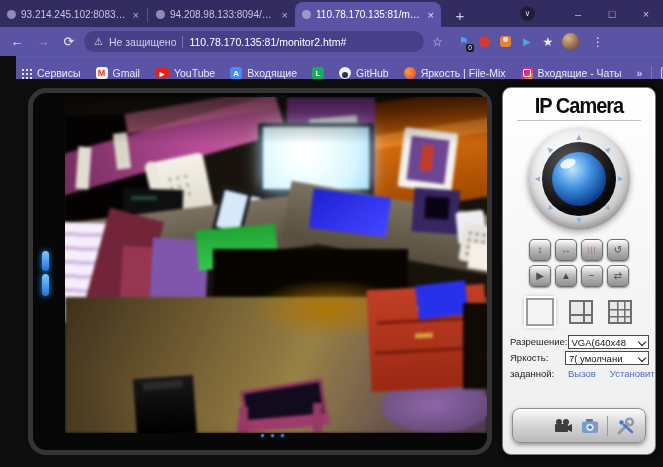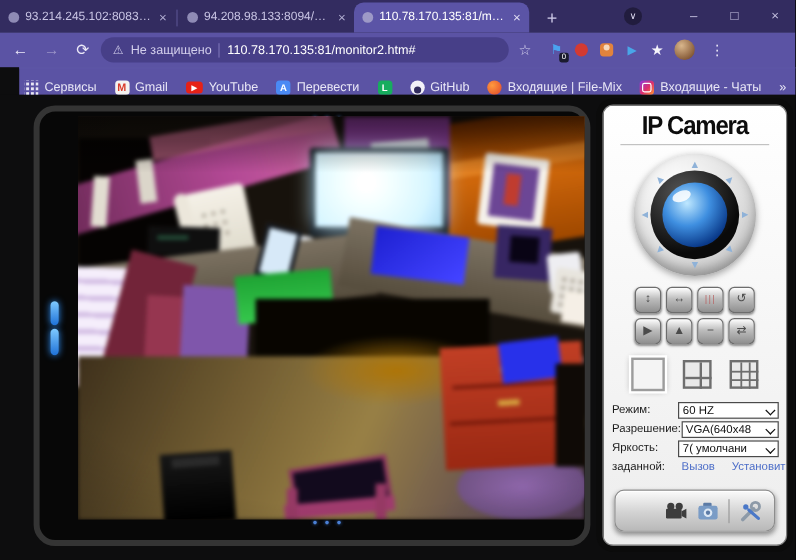--- a/index.html
+++ b/index.html
@@ -218,32 +218,32 @@
     <span class="bm">
       <span class="bmicon i-gmail">M</span>
       <span>Gmail</span>
     </span>
     <span class="bm">
       <span class="bmicon i-yt">▶</span>
       <span>YouTube</span>
     </span>
     <span class="bm">
       <span class="bmicon i-tr">A</span>
-      <span>Перевести</span>
+      <span>Входящие</span>
     </span>
     <span class="bm">
       <span class="bmicon i-l">L</span>
     </span>
     <span class="bm">
       <span class="bmicon i-gh"></span>
       <span>GitHub</span>
     </span>
     <span class="bm">
       <span class="bmicon i-fm"></span>
-      <span>Входящие | File-Mix</span>
+      <span>Яркость | File-Mix</span>
     </span>
     <span class="bm">
       <span class="bmicon i-ig"></span>
       <span>Входящие - Чаты</span>
     </span>
     <span class="bm-right">
       <span>»</span>
       <span class="bm-div"></span>
       <span class="bm">
         <span class="i-rl"></span>
@@ -361,24 +361,20 @@
         </div>
 
         <div class="viewrow">
           <div class="v1"></div>
           <div class="v4"></div>
           <div class="v9"></div>
         </div>
 
         <div class="settings">
           <div class="srow">
-            <span class="slabel">Режим:</span>
-            <span class="sel">60 HZ</span>
-          </div>
-          <div class="srow">
             <span class="slabel">Разрешение:</span>
             <span class="sel">VGA(640x48</span>
           </div>
           <div class="srow">
             <span class="slabel">Яркость:</span>
             <span class="sel">7( умолчани</span>
           </div>
         </div>
         <div class="presetrow">
           <span class="slabel">заданной:</span>

